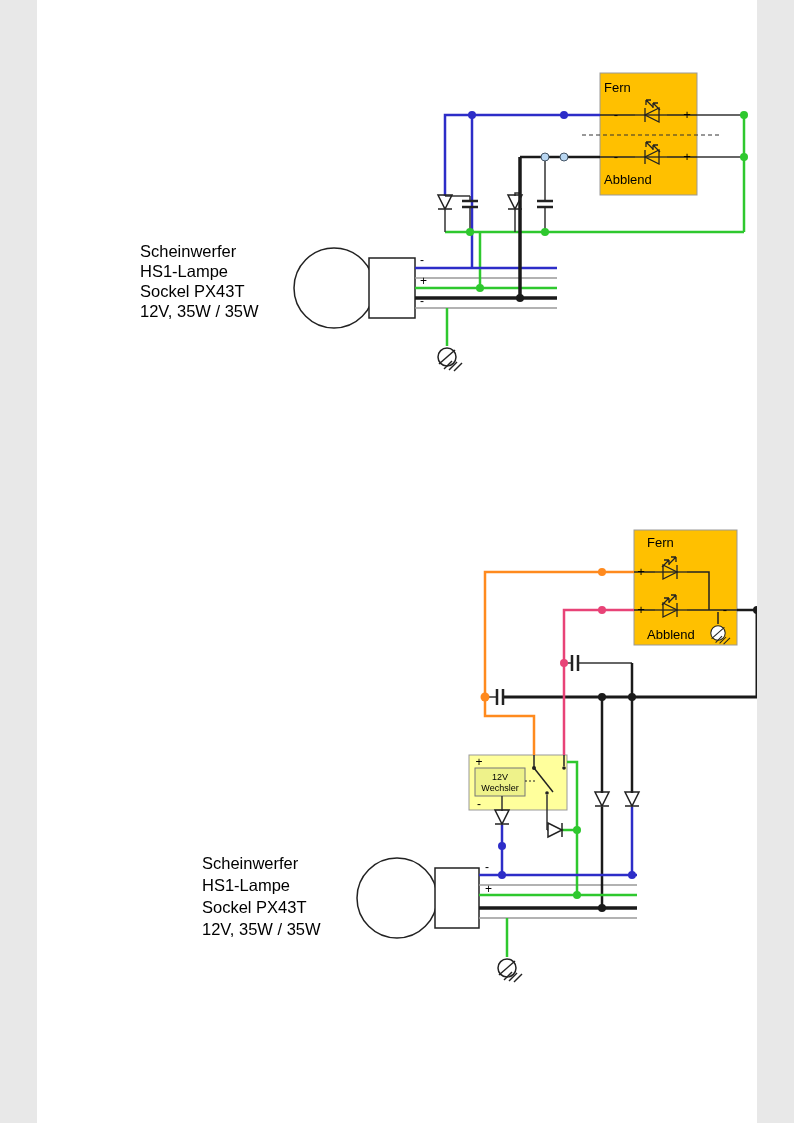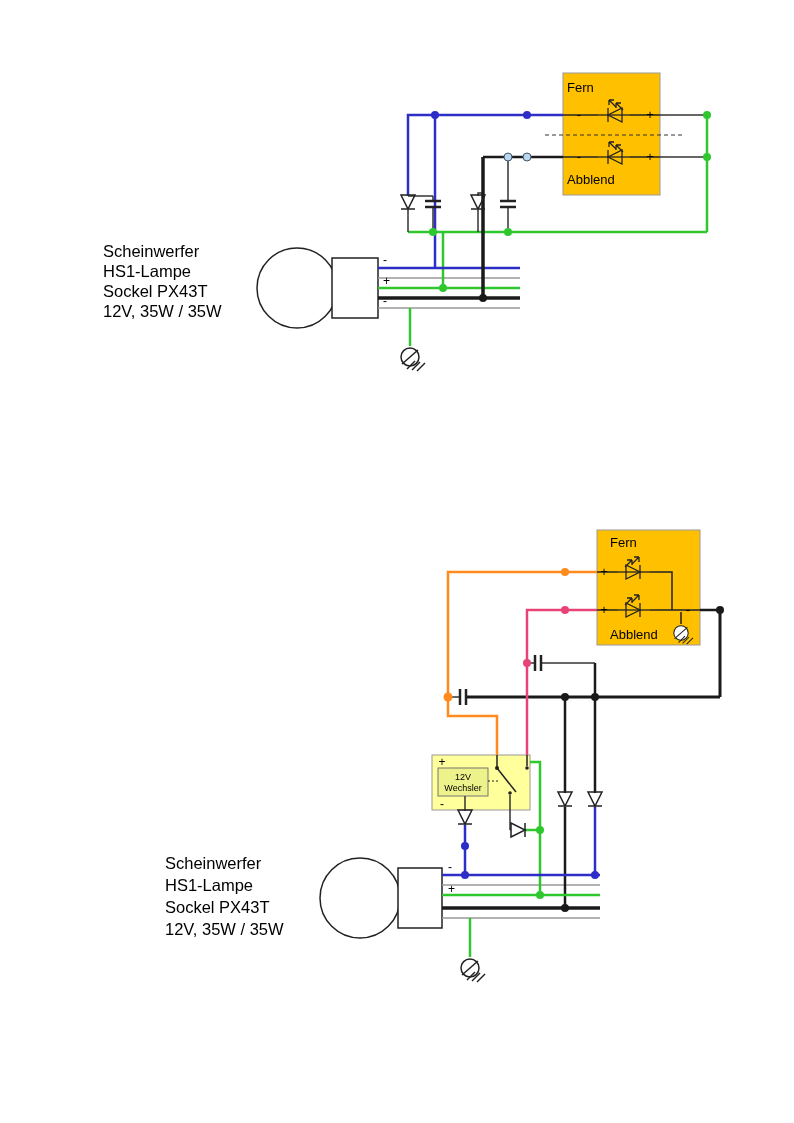--- a/index.html
+++ b/index.html
@@ -1,16 +1,16 @@
 <!DOCTYPE html>
 <html><head>
 <meta charset="utf-8">
 <style>
   html,body{margin:0;padding:0;background:#e8e8e8;}
-  .page{width:794px;height:1123px;background:#ffffff;position:relative;margin:0 auto;overflow:hidden;}
+  .page{width:720px;height:1123px;background:#ffffff;position:relative;margin:0 auto;overflow:hidden;}
   svg{position:absolute;left:0;top:0;}
   svg text{font-family:"Liberation Sans","DejaVu Sans",sans-serif;fill:#000;}
   .t16{font-size:16.5px;}
   .t13{font-size:13px;}
   .t12{font-size:12px;}
   .t9{font-size:9px;}
   .mid{text-anchor:middle;}
 </style>
 </head>
 <body>

